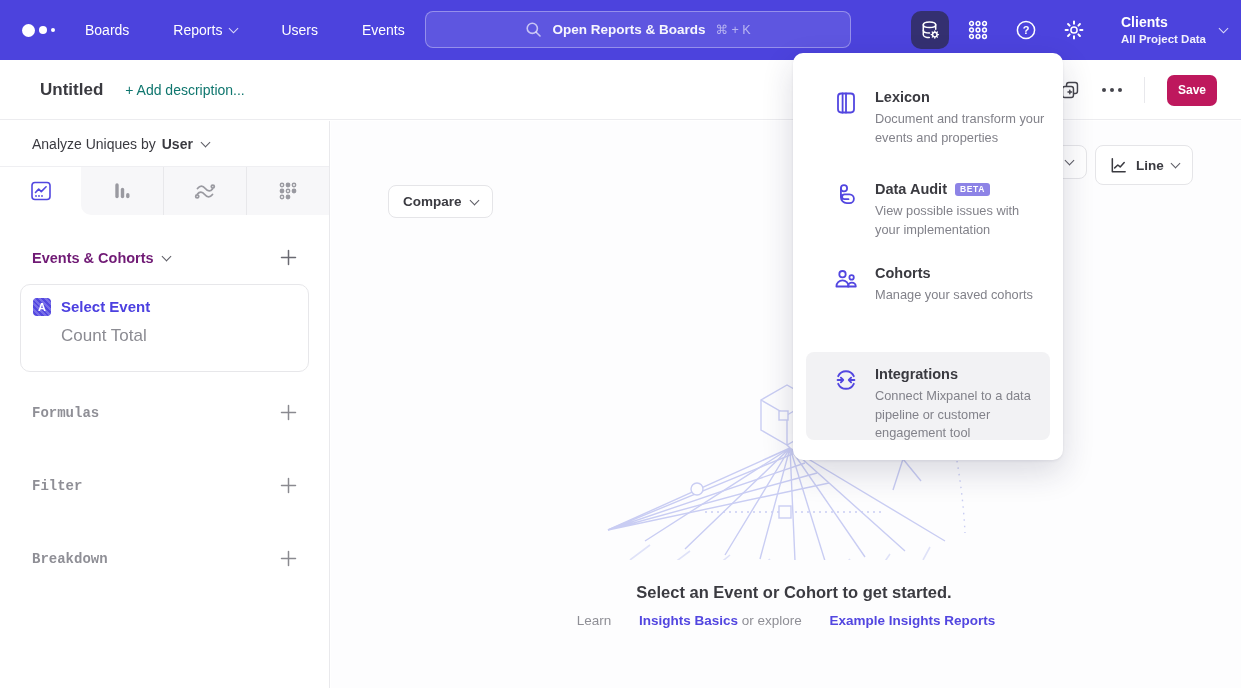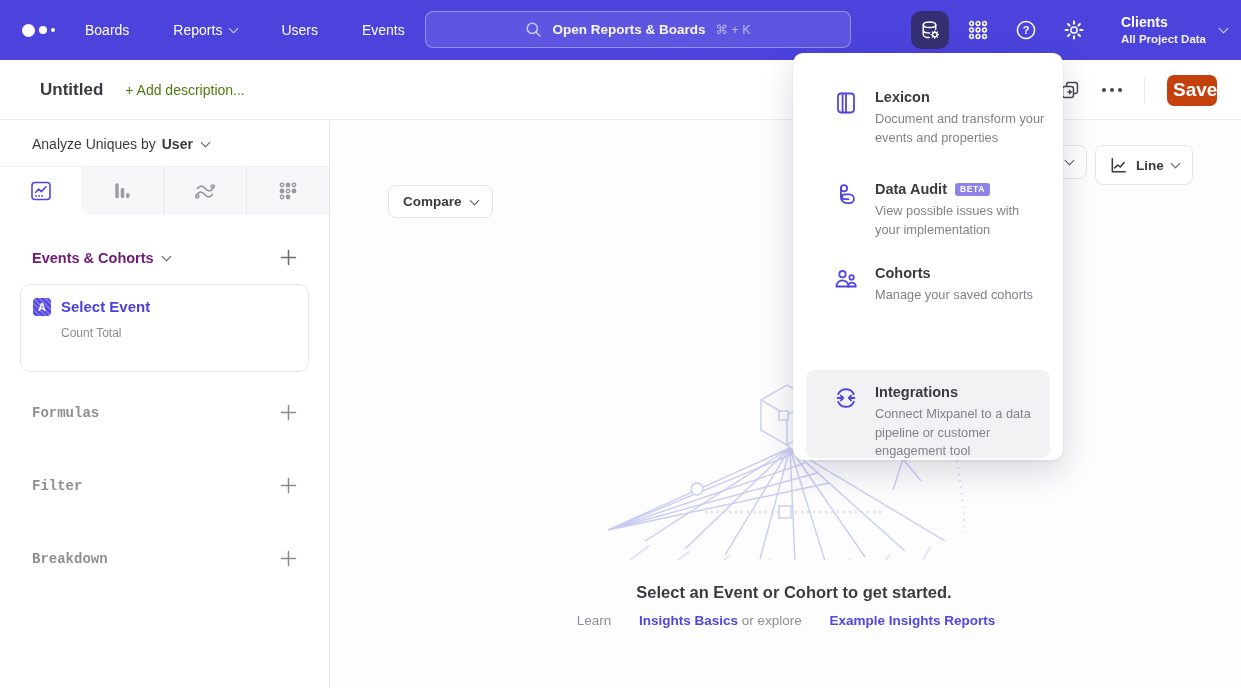--- a/index.html
+++ b/index.html
@@ -21,42 +21,42 @@
   .search-kbd{font-size:12.5px;font-weight:500;opacity:.55;}
   .top-right{position:absolute;right:14px;top:0;height:60px;display:flex;align-items:center;gap:10px;}
   .iconbtn{width:38px;height:38px;border-radius:10px;border:none;background:transparent;display:flex;align-items:center;justify-content:center;cursor:pointer;padding:0;}
   .iconbtn.active{background:#343071;}
   .project-switcher{display:flex;align-items:center;gap:14px;margin-left:18px;cursor:pointer;color:#fff;}
   .project-switcher .org{font-size:14px;font-weight:700;line-height:1.25;}
   .project-switcher .proj{font-size:11.5px;font-weight:700;opacity:.92;line-height:1.25;}
   
   .report-header{position:absolute;top:60px;left:0;right:0;height:60px;background:#fff;border-bottom:1px solid #ececef;display:flex;align-items:center;box-sizing:border-box;z-index:4;}
   .rh-title{margin-left:40px;font-size:17px;font-weight:700;color:#3a3a40;cursor:text;}
-  .rh-desc{margin-left:22px;font-size:14px;color:#4d7c0f;cursor:text;}
+  .rh-desc{margin-left:22px;font-size:14px;color:#0f766e;cursor:text;}
   .header-actions{position:absolute;right:24px;top:0;height:60px;display:flex;align-items:center;gap:22px;}
   .vdiv{width:1px;height:26px;background:#e8e8ec;}
-  .save-btn{width:50px;height:31px;border-radius:7px;border:none;background:#c2410c;color:#fff;font-weight:700;font-size:19px;font-family:inherit;cursor:default;}
+  .save-btn{width:50px;height:31px;border-radius:7px;border:none;background:#be185d;color:#fff;font-weight:700;font-size:12px;font-family:inherit;cursor:default;}
   
   .sidebar{position:absolute;top:121px;left:0;width:330px;bottom:0;background:#fff;border-right:1px solid #e9e9ec;box-sizing:border-box;z-index:3;}
   .analyze-row{height:45px;display:flex;align-items:center;padding-left:32px;font-size:14px;color:#3a3a40;border-bottom:1px solid #efeff2;}
   .analyze-row .val{font-weight:700;margin-left:6px;margin-right:9px;cursor:pointer;}
   .chart-tabs{display:flex;height:48px;}
   .chart-tabs .tab{width:82px;display:flex;align-items:center;justify-content:center;cursor:pointer;}
   .tabs-rest{display:flex;flex:1;background:#f7f7f9;border-radius:0 0 0 10px;}
   .tabs-rest .tab{flex:1;}
   .tabs-rest .tab + .tab{border-left:1px solid #e8e8eb;}
   .events-header{margin:34px 32px 0 32px;display:flex;align-items:center;gap:9px;font-size:14.5px;font-weight:700;color:#701a75;}
   .events-header .plusbtn{margin-left:auto;cursor:pointer;display:flex;}
   .event-card{margin:18px 20px 0 20px;height:64px;border:1px solid #e7e7ea;border-radius:10px;display:flex;padding:11px 12px;box-sizing:content-box;cursor:pointer;background:#fff;}
   .badge-a{width:18px;height:18px;border-radius:4px;background:#5246e0;
     background-image:repeating-linear-gradient(45deg,rgba(255,255,255,.22) 0 2px,transparent 2px 4px);
     color:#fff;font-size:11px;font-weight:700;display:flex;align-items:center;justify-content:center;margin-top:2px;flex:none;}
   .event-card .txt{margin-left:10px;}
   .event-card .sel{font-size:15px;font-weight:600;color:#4c40e0;line-height:22px;}
-  .event-card .sub{font-size:12px;color:#8b8b92;margin-top:8px;}
+  .event-card .sub{font-size:17px;color:#8b8b92;margin-top:8px;}
   .side-section{margin:0 32px;display:flex;align-items:center;justify-content:space-between;font-size:14px;font-weight:700;color:#8f8f96;font-family:Liberation Mono, monospace;}
   .side-section .plusbtn{cursor:pointer;display:flex;}
   .ss1{margin-top:32px;}.ss2{margin-top:56px;}.ss3{margin-top:56px;}
   
   .content{position:absolute;left:331px;top:121px;right:0;bottom:0;background:#fdfdfe;z-index:1;}
   .wireframe{position:absolute;left:224px;top:234px;}
   .date-control{position:absolute;left:57px;top:24px;height:34px;display:flex;align-items:stretch;background:#fff;border:1px solid #e5e5e8;border-radius:8px;overflow:hidden;box-sizing:border-box;}
   .seg{display:flex;align-items:center;gap:8px;padding:0 14px;font-size:13.5px;font-weight:500;color:#87878e;cursor:pointer;white-space:nowrap;}
   .seg + .seg{border-left:1px solid #ebebee;}
   .seg.active{background:#f4f4f6;color:#3a3a40;font-weight:700;}
@@ -64,21 +64,21 @@
   .interval-btn{position:absolute;left:678px;top:24px;width:78px;height:34px;box-sizing:border-box;background:#fff;border:1px solid #e5e5e8;border-radius:8px;display:flex;align-items:center;justify-content:flex-end;padding-right:13px;cursor:pointer;}
   .line-btn{position:absolute;left:764px;top:24px;width:98px;height:40px;box-sizing:border-box;background:#fff;border:1px solid #e5e5e8;border-radius:8px;display:flex;align-items:center;justify-content:center;gap:8px;font-size:13.5px;font-weight:600;color:#3a3a40;font-family:inherit;cursor:pointer;}
   .empty-heading{position:absolute;top:462px;left:0;width:910px;text-align:center;font-size:16.5px;font-weight:700;color:#3b3b41;margin-left:8px;}
   .empty-sub{position:absolute;top:492px;left:0;width:910px;text-align:center;font-size:13.5px;color:#8f8f96;}
   .empty-sub .lnk{color:#5246e0;font-weight:600;cursor:pointer;padding-left:24px;}
   
   .popup{position:absolute;left:793px;top:53px;width:270px;height:407px;background:#fff;border-radius:10px;
     box-shadow:0 1px 3px rgba(30,30,70,.08),0 12px 32px rgba(30,30,70,.16);z-index:20;}
   .menu-item{position:absolute;left:0;width:270px;display:flex;gap:16px;padding-left:40px;box-sizing:border-box;cursor:pointer;}
   .mi-1{top:36px;}.mi-2{top:128px;}.mi-3{top:212px;}
-  .menu-item.highlight{left:13px;width:244px;top:317px;height:88px;background:#f2f2f4;border-radius:8px;padding:14px 14px 0 27px;}
+  .menu-item.highlight{left:13px;width:244px;top:299px;height:88px;background:#f2f2f4;border-radius:8px;padding:14px 14px 0 27px;}
   .mi-icon{width:26px;height:26px;flex:none;margin-top:1px;}
   .mi-text{width:172px;}
   .mi-title{font-size:14.5px;font-weight:700;color:#3a3a40;line-height:1.2;display:flex;align-items:center;gap:8px;}
   .mi-desc{font-size:12.8px;color:#82828a;line-height:1.45;margin-top:4px;}
   .beta{background:#8d83e6;color:#fff;font-size:8.5px;font-weight:700;letter-spacing:.6px;padding:2.5px 5px;border-radius:3px;line-height:1;}
   .dots3{display:flex;gap:4px;cursor:pointer;}
   .dots3 i{width:4px;height:4px;border-radius:50%;background:#45454c;display:block;}
 </style>
 </head>
 <body>

